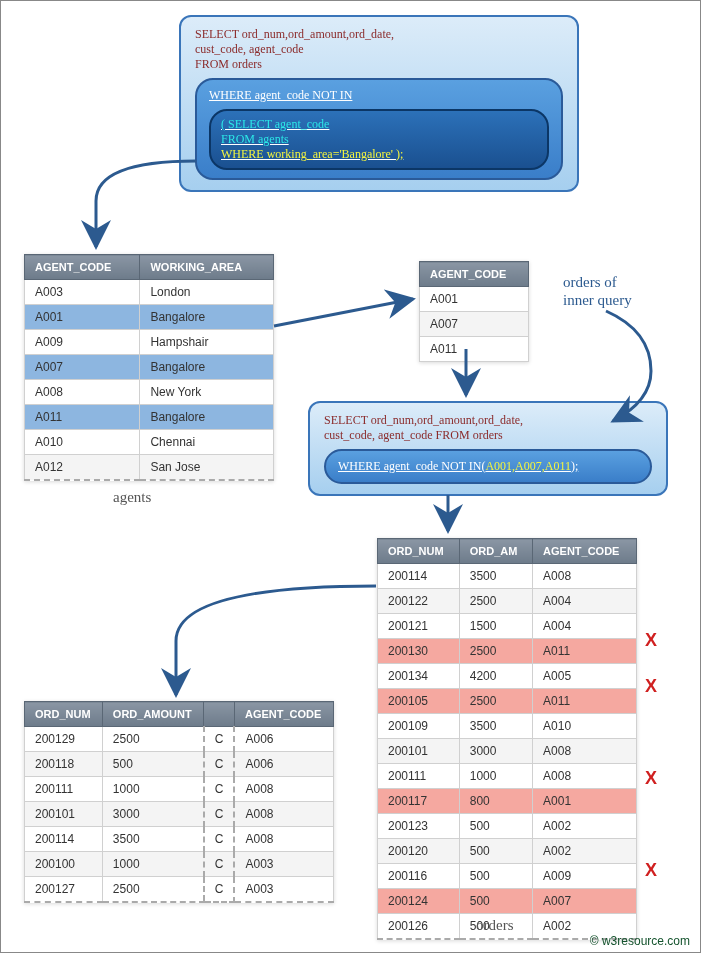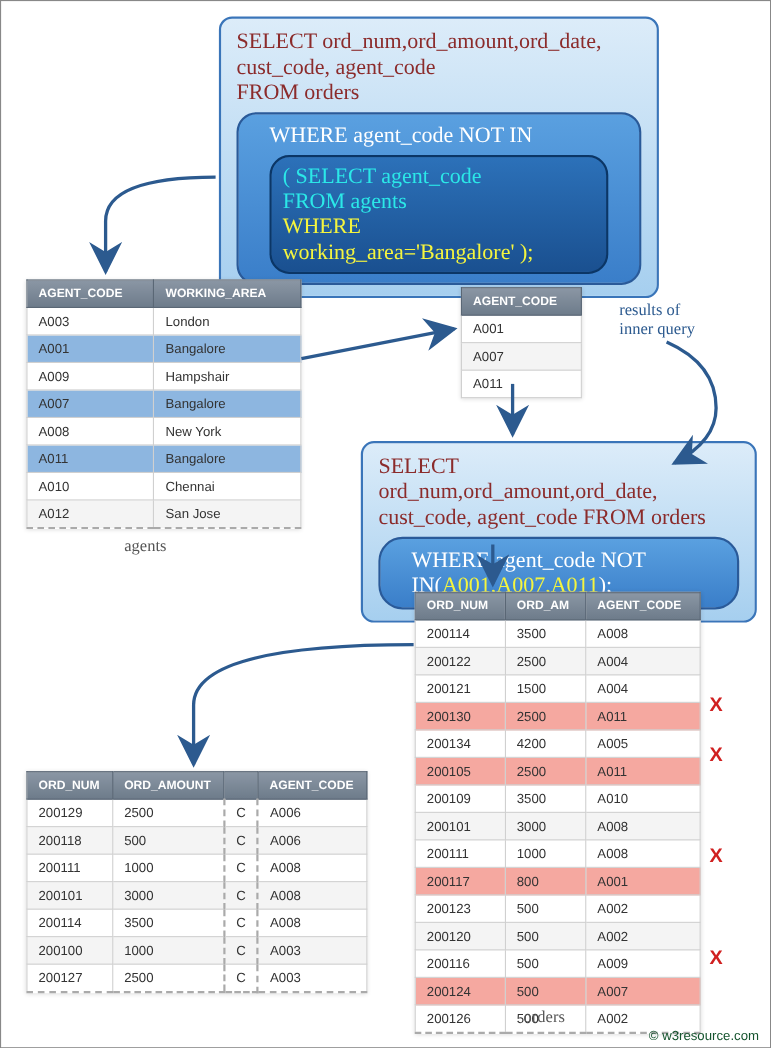--- a/index.html
+++ b/index.html
@@ -10,30 +10,30 @@
   width: 701px;
   height: 953px;
   border: 1px solid #888;
 }
 .sql-box-outer {
   position: absolute;
   background: linear-gradient(to bottom, #dcecf9 0%, #a6cfef 100%);
   border: 2px solid #3a75b9;
   border-radius: 12px;
   padding: 10px 14px;
-  font-size: 20px;
-  margin-left: 20px;
+  font-size: 12px;
 }
 .sql-box-mid {
   background: linear-gradient(to bottom, #5aa0e0 0%, #3a7ec9 100%);
   border: 2px solid #2a5a99;
   border-radius: 18px;
-  padding: 8px 28px;
+  padding: 8px 12px;
   margin-top: 6px;
   color: #fff;
+  text-decoration: underline;
 }
 .sql-box-inner {
   background: linear-gradient(to bottom, #2c71b9 0%, #1a5090 100%);
   border: 2px solid #0b3666;
   border-radius: 18px;
   padding: 6px 10px;
   margin-top: 6px;
 }
 .brown-text { color: #8b2b2b; }
 .white-text { color: #fff; }
@@ -172,21 +172,21 @@
         <td>A001</td>
       </tr>
       <tr>
         <td>A007</td>
       </tr>
       <tr>
         <td>A011</td>
       </tr>
     </tbody>
 </table>
-<div class="annotation" style="top:273px;left:562px;">results of</div>
+<div class="annotation" style="top:273px;left:562px;">orders of</div>
 <div class="annotation" style="top:291px;left:562px;">inner query</div>
 
 <div class="sql-box-outer" style="top:400px;left:307px;width:360px;">
   <div class="brown-text">SELECT ord_num,ord_amount,ord_date,</div>
   <div class="brown-text">cust_code, agent_code FROM orders</div>
   <div class="sql-box-mid" style="border-radius:22px;">
     <span class="white-text">WHERE agent_code NOT IN(</span><span class="yellow-text">A001,A007,A011</span><span class="white-text">);</span>
   </div>
 </div>
 

